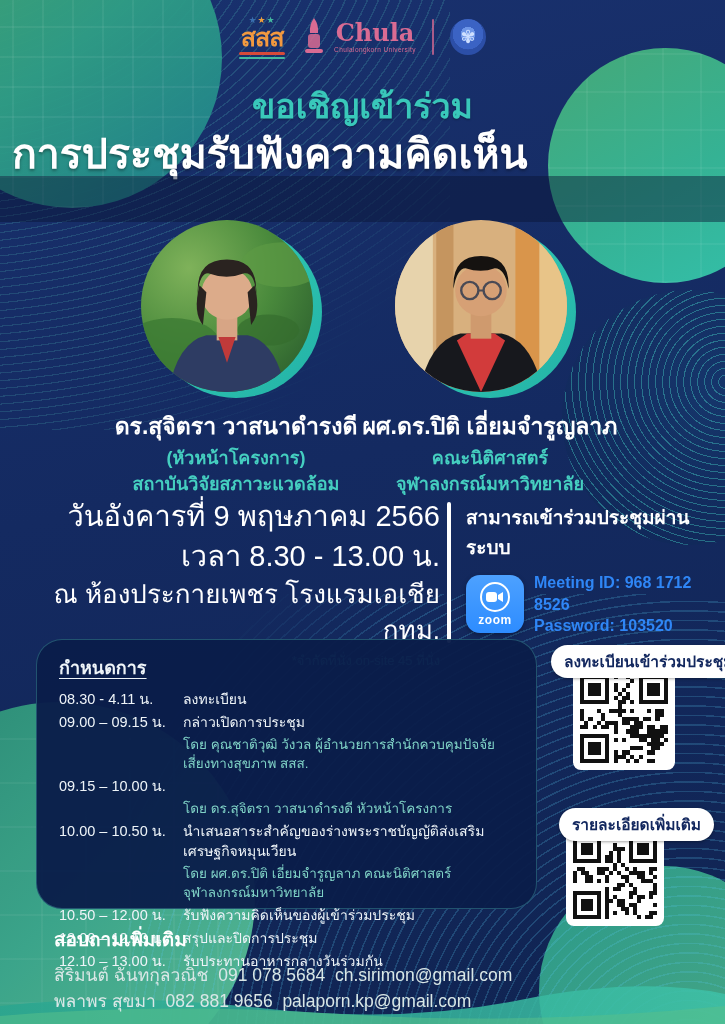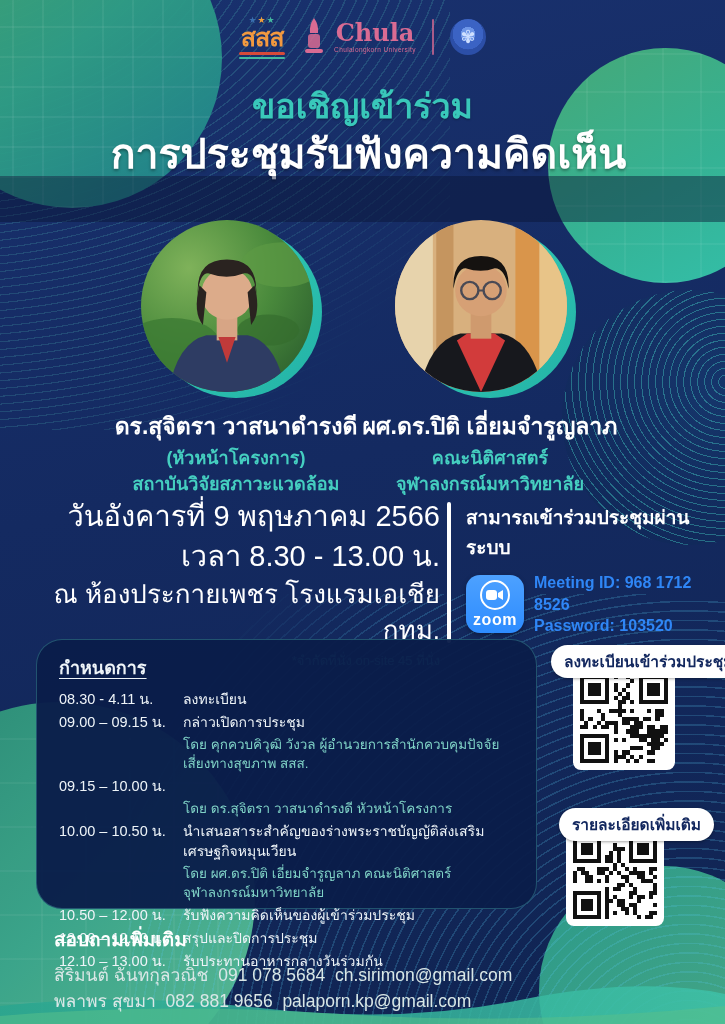--- a/index.html
+++ b/index.html
@@ -56,21 +56,21 @@
   .chula-name { font-family:"DejaVu Serif", serif; font-size:24px; font-weight:bold; color:#d96b93; }
   .chula-sub { font-size:6.5px; color:#d96b93; margin-top:2px; letter-spacing:.4px; }
   .logo-divider { width:2px; height:36px; background:rgba(217,107,147,.75); border-radius:1px; }
   .round-logo { width:36px; height:36px; border-radius:50%;
     background:radial-gradient(circle at 50% 42%, #6e96e8 0 26%, #3b63c4 27% 55%, #2c4fa8 56% 100%);
     display:flex; align-items:center; justify-content:center; color:#cfe0ff; font-size:18px; }
 
   
   .kicker { position:absolute; top:79px; left:0; width:100%; text-align:center; z-index:2;
     font-size:34px; font-weight:bold; color:#39c8ba; text-shadow:0 1px 2px rgba(0,0,0,.35); }
-  .title1 { position:absolute; top:121px; left:0; width:100%; text-align:center; z-index:2;
+  .title1 { position:absolute; top:121px; left:0; width:100%; z-index:2;
     font-size:41px; font-weight:bold; color:#fff; text-shadow:0 2px 3px rgba(0,0,0,.35); white-space:nowrap;padding-left:12px; }
   .title-band { position:absolute; top:176px; left:0; width:100%; height:46px; z-index:2;
     background:rgba(8,20,50,.45); }
   .title2 { position:absolute; top:180px; left:0; width:100%; text-align:center; z-index:2;
     font-size:32px; font-weight:bold; color:#fff; text-shadow:0 2px 3px rgba(0,0,0,.4); white-space:nowrap; }
 
   
   .speaker { position:absolute; top:226px; width:320px; text-align:center; z-index:2; }
   .spk1 { left:76px; } .spk2 { left:330px; }
   .photo-wrap { position:relative; width:172px; height:172px; margin:0 auto; border-radius:50%;
@@ -90,21 +90,21 @@
   .v-divider { position:absolute; left:447px; top:502px; width:4px; height:141px; background:#fff; border-radius:2px; z-index:2; }
 
   .online-block { position:absolute; left:466px; top:502px; width:250px; z-index:2; }
   .online-head { font-size:19px; color:#fff; font-weight:bold; }
   .online-row { display:flex; align-items:center; gap:10px; margin-top:10px; }
   .zoom-badge { width:58px; height:58px; border-radius:14px; flex:0 0 58px;
     background:linear-gradient(180deg,#4da1ff,#2d8cff); display:flex; flex-direction:column;
     align-items:center; justify-content:center; box-shadow:0 2px 5px rgba(0,0,0,.3); }
   .zoom-cam { width:30px; height:30px; border:2px solid #fff; border-radius:50%;
     display:flex; align-items:center; justify-content:center; }
-  .zoom-word { font-size:16px; color:#fff; font-weight:bold; margin-top:1px; letter-spacing:.5px; }
+  .zoom-word { font-size:12px; color:#fff; font-weight:bold; margin-top:1px; letter-spacing:.5px; }
   .meet-lines { line-height:1.35; }
   .meet-id, .meet-pass { font-size:16px; font-weight:bold; color:#2f86f6; }
 
   
   .agenda-panel { position:absolute; left:36px; top:639px; width:501px; height:270px; z-index:2;
     background:rgba(10,29,74,.96); border:1px solid rgba(90,210,200,.3); border-radius:26px;
     padding:13px 20px 10px 22px; color:#eef4f8; }
   .agenda-head { font-size:18px; font-weight:bold; text-decoration:underline; text-underline-offset:4px; margin-bottom:7px; }
   .agenda-row { display:grid; grid-template-columns:116px 1fr; column-gap:8px; line-height:20px; margin-bottom:3px; }
   .ag-time { font-size:14.5px; white-space:nowrap; }
@@ -266,21 +266,21 @@
 
     <div class="agenda-row">
       <span class="ag-time">08.30 - 4.11 น.</span>
       <span class="ag-title">ลงทะเบียน</span>
     </div>
 
     <div class="agenda-row">
       <span class="ag-time">09.00 – 09.15 น.</span>
       <span class="ag-title">กล่าวเปิดการประชุม</span>
     </div>
-    <div class="agenda-sub sub-teal">โดย คุกควบคิวุฒิ วังวล ผู้อำนวยการสำนักควบคุมปัจจัยเสี่ยงทางสุขภาพ สสส.</div>
+    <div class="agenda-sub sub-teal">โดย คุณชาติวุฒิ วังวล ผู้อำนวยการสำนักควบคุมปัจจัยเสี่ยงทางสุขภาพ สสส.</div>
 
     <div class="agenda-row">
       <span class="ag-time">09.15 – 10.00 น.</span>
     </div>
     <div class="agenda-sub sub-teal">โดย ดร.สุจิตรา วาสนาดำรงดี หัวหน้าโครงการ</div>
 
     <div class="agenda-row">
       <span class="ag-time">10.00 – 10.50 น.</span>
       <span class="ag-title">นำเสนอสาระสำคัญของร่างพระราชบัญญัติส่งเสริมเศรษฐกิจหมุนเวียน</span>
     </div>

